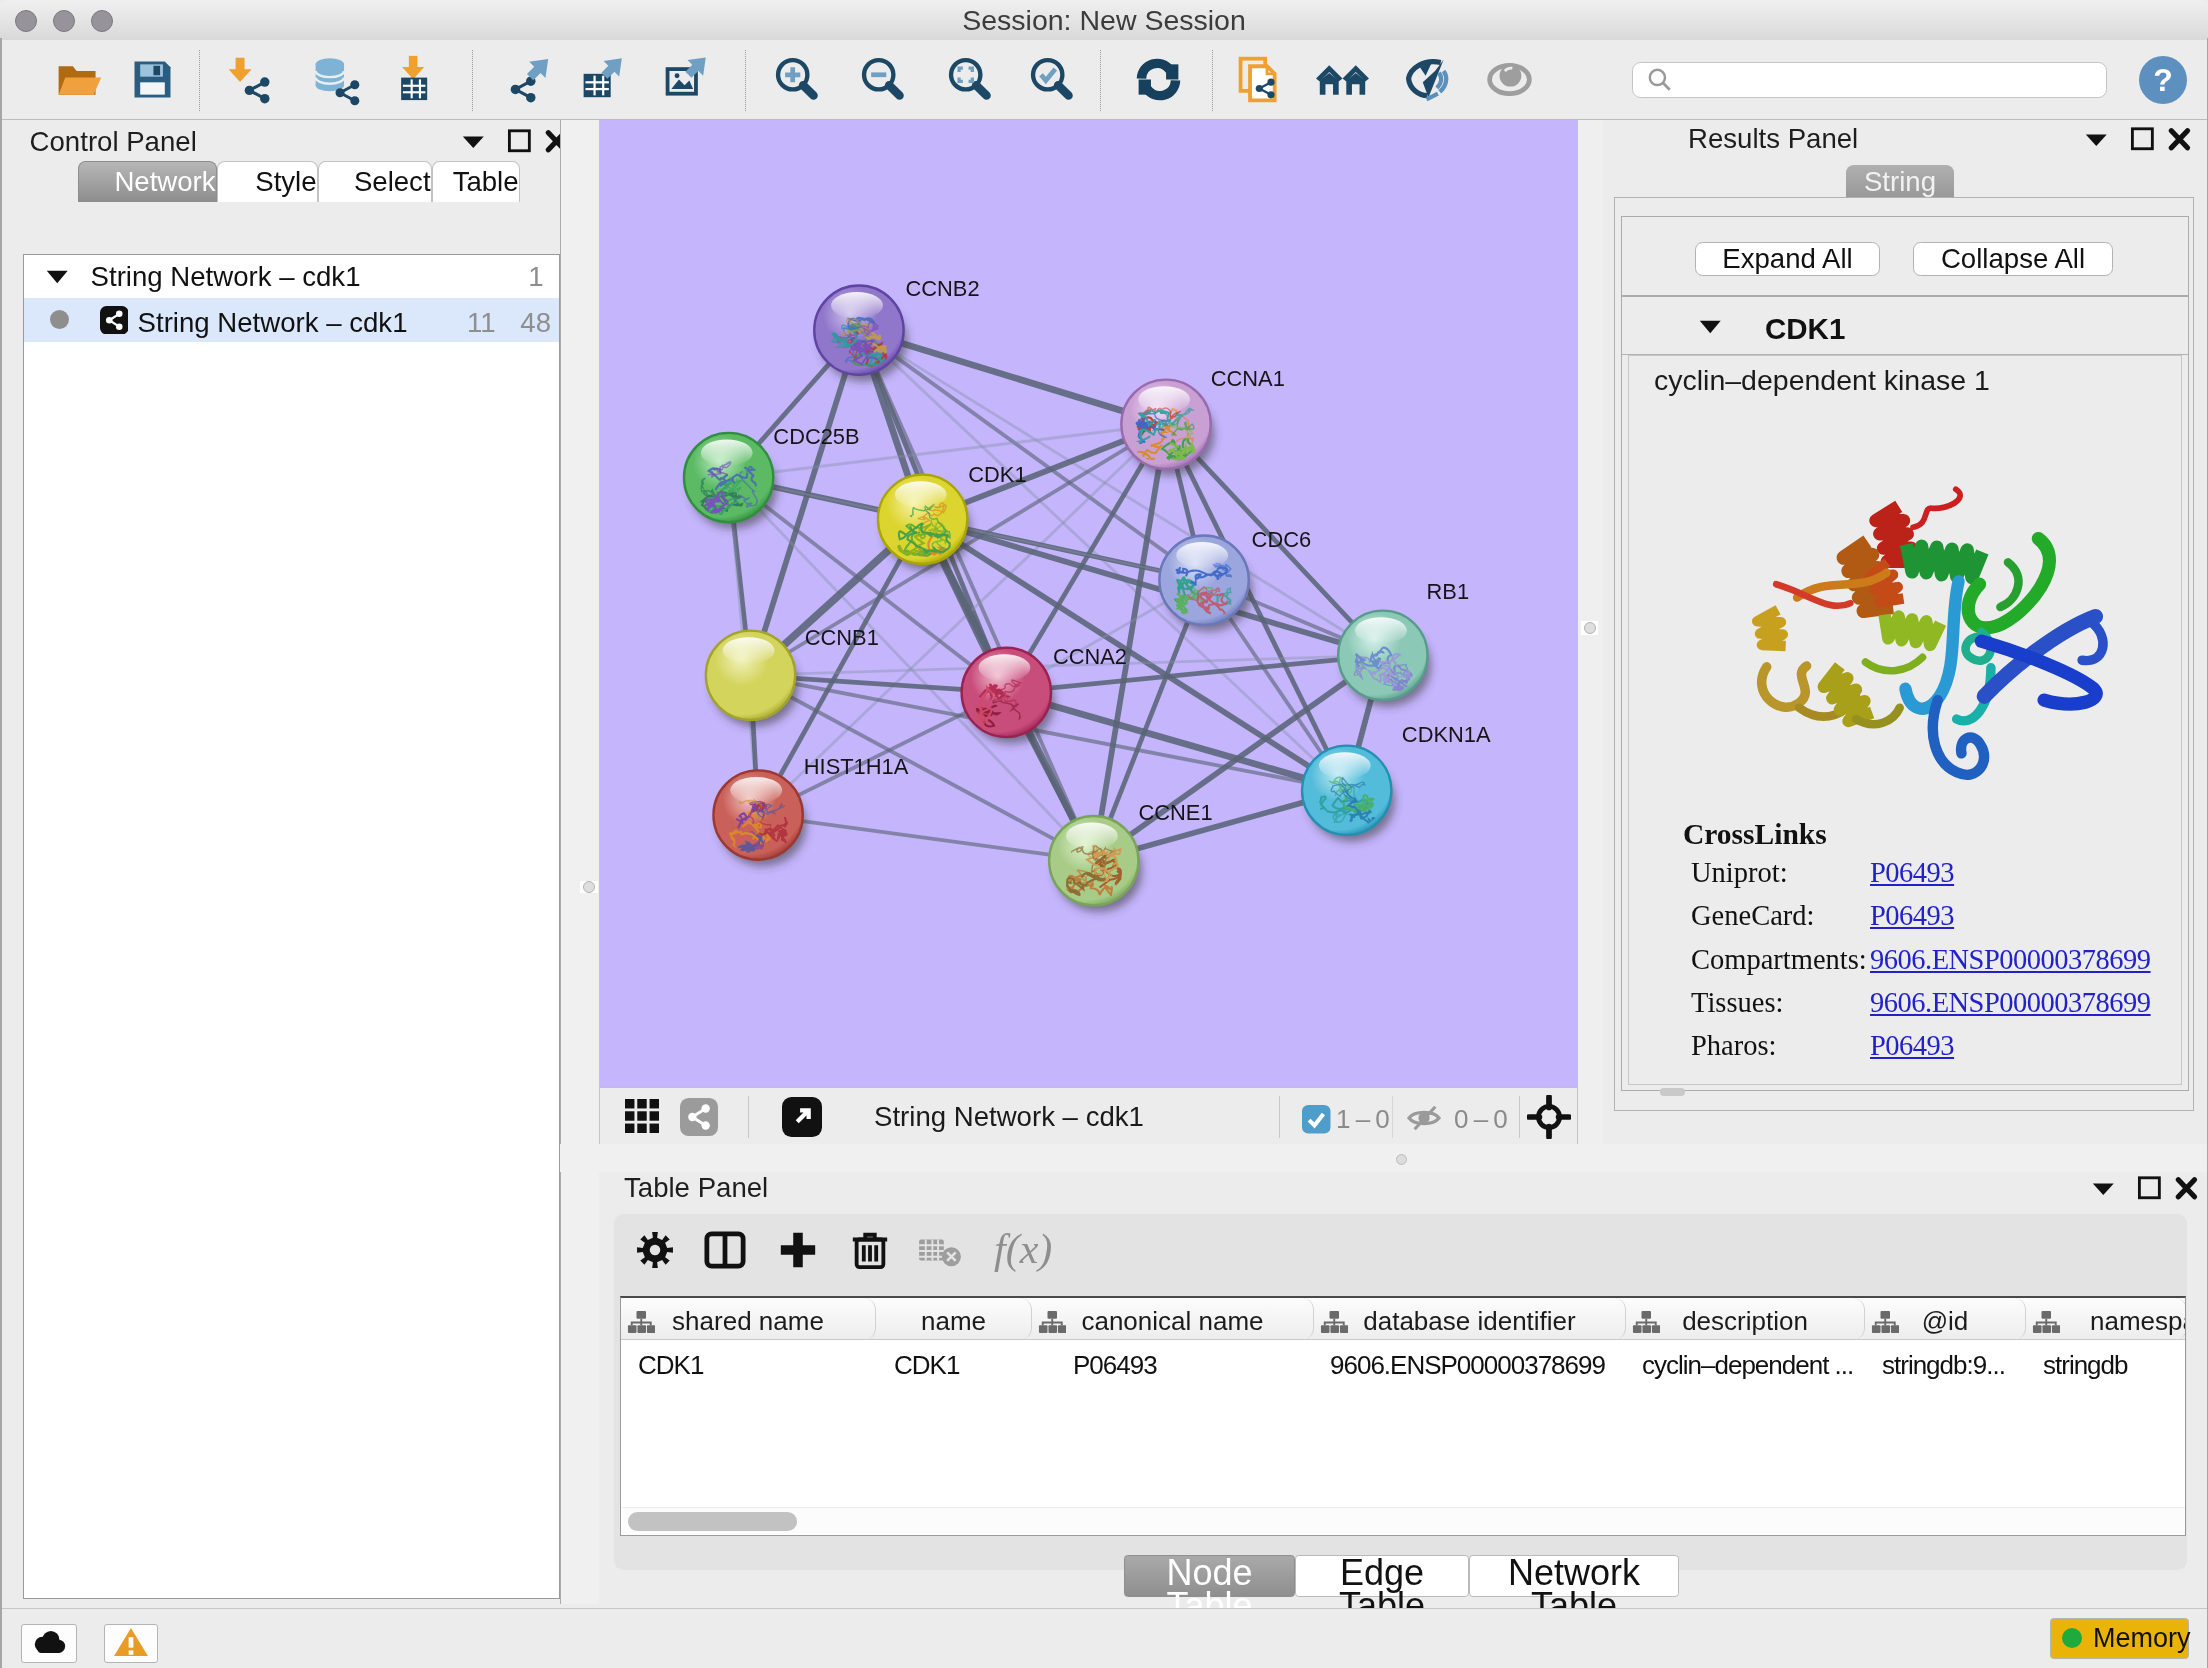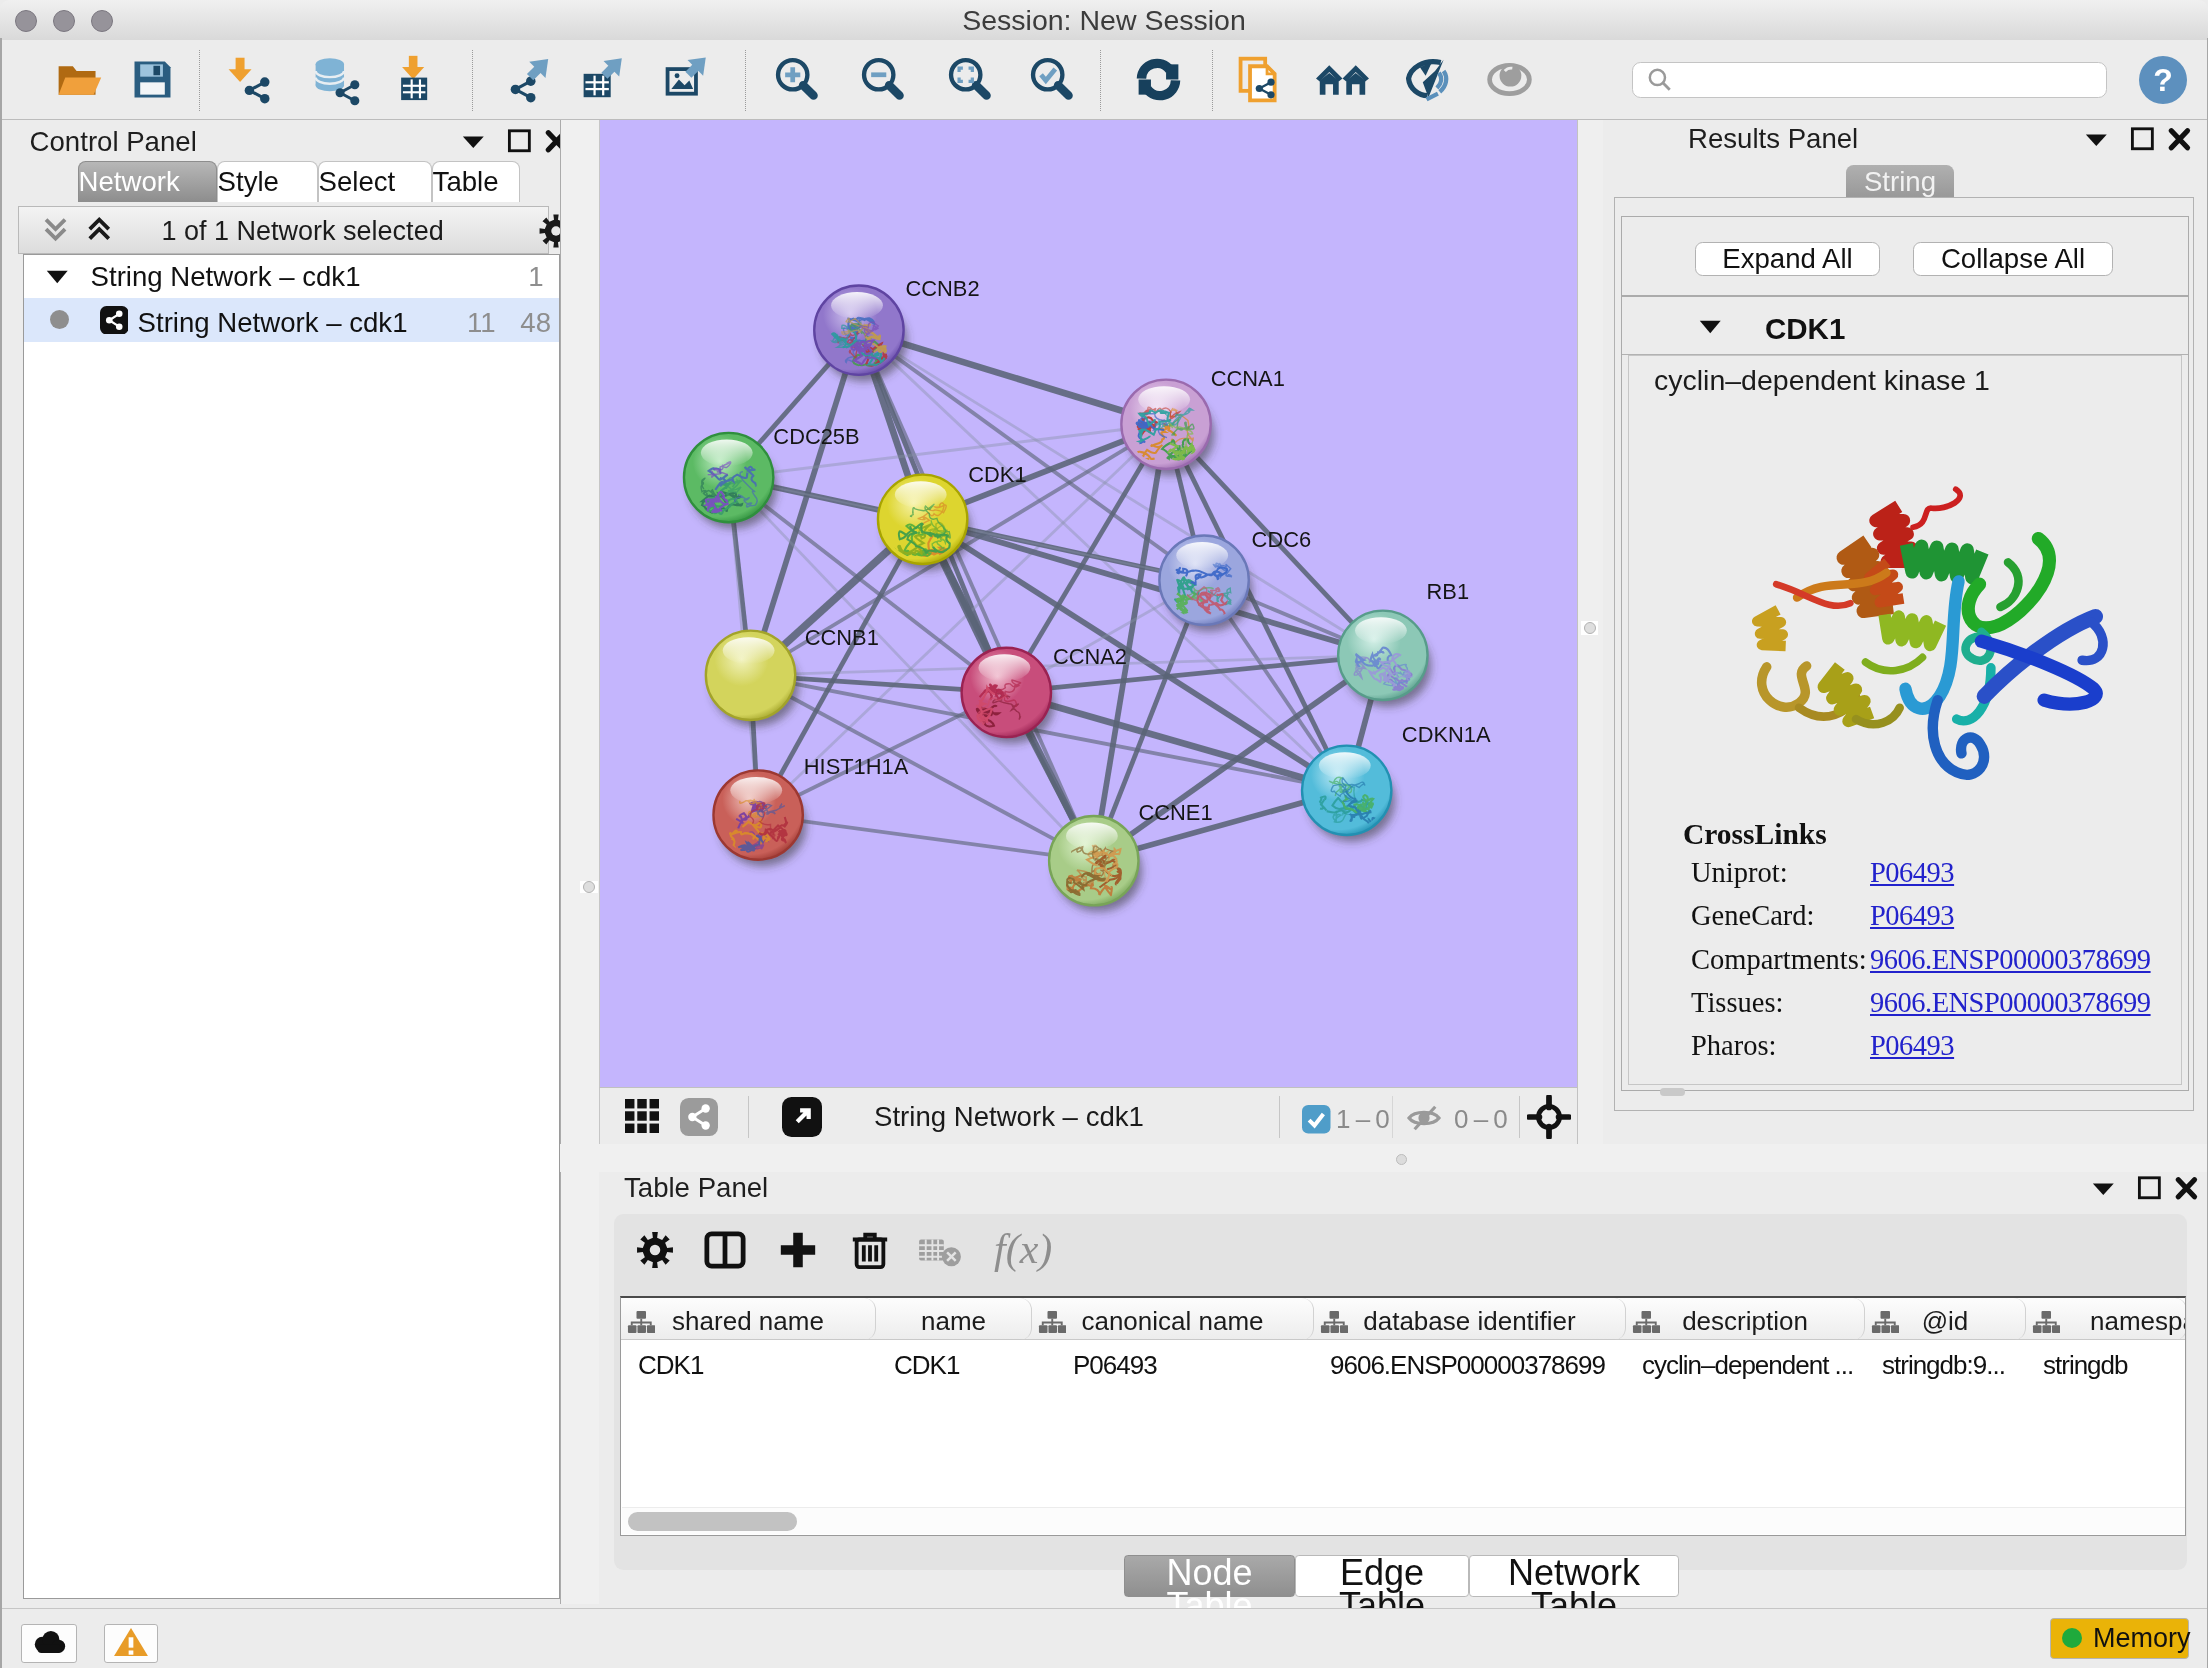--- a/index.html
+++ b/index.html
@@ -5,21 +5,21 @@
 .abs { position:absolute; }
 #titlebar { left:0; top:0; width:2208px; height:41px; background:linear-gradient(#f0f0f0,#d9d9d9); border-bottom:1px solid #a9a9a9; border-radius:9.5px 9.5px 0 0; }
 .tl { position:absolute; top:9.5px; width:22px; height:22px; border-radius:50%; background:#96939a; border:1.9px solid #7b7780; }
 #wtitle { position:absolute; top:3.8px; left:0; width:2208px; text-align:center; font-size:28.5px; color:#3c3c3c; }
 #toolbar { left:0; top:40px; width:2208px; height:80px; background:#ececec; border-bottom:1px solid #bcbcbc; }
 .tbdiv { position:absolute; top:9.5px; height:61px; border-left:1.9px dotted #9a9a9a; }
 #search { position:absolute; left:1632px; top:22px; width:475px; height:36px; background:#fff; border:1.9px solid #c4c4c4; border-radius:8.6px; }
 #help { position:absolute; left:2139px; top:16px; width:48px; height:48px; border-radius:50%; background:#5d90be; color:#fff; font-size:32px; font-weight:bold; text-align:center; line-height:48px; }
 .ptitle { font-size:27.6px; color:#1e1e1e; }
 #cpanel { left:7.6px; top:120px; width:553px; height:1484px; background:#ececec; }
-.tab { position:absolute; top:41px; height:41px; background:#fff; border:1px solid #c3c3c3; border-bottom:none; border-radius:7.6px 7.6px 0 0; font-size:27.6px; color:#111; text-align:left; }
+.tab { position:absolute; top:41px; height:41px; background:#fff; border:1px solid #c3c3c3; border-bottom:none; border-radius:7.6px 7.6px 0 0; font-size:27.6px; color:#111; text-align:right; }
 .tabsel { background:linear-gradient(#b7b7b7,#8d8d8d); color:#fff; border-color:#8d8d8d; }
 #subhdr { position:absolute; left:10.5px; top:86px; width:531px; height:48px; background:linear-gradient(#f3f3f3,#dcdcdc); border:1px solid #b9b9b9; }
 #netlist { position:absolute; left:15px; top:134px; width:537px; height:1345px; background:#fff; border:1.9px solid #9a9a9a; }
 .row1 { position:absolute; left:0; top:0; width:100%; height:43px; }
 .row2 { position:absolute; left:0; top:43px; width:100%; height:44px; background:#dbe7fb; }
 #vdiv1 { left:560px; top:120px; width:39px; height:1484px; background:#f0f0f0; border-left:1px solid #ababab; }
 #netview { left:599px; top:120px; width:979px; height:967px; background:#c4b5fd; border-right:1px solid #c2c2c2; border-left:1px solid #c6c6c6; }
 #nettb { left:599px; top:1087px; width:979px; height:57px; background:#ececec; border-top:1px solid #c0c0c0; border-right:1px solid #c2c2c2; border-left:1px solid #c6c6c6; }
 #vdiv2 { left:1578px; top:120px; width:25px; height:1024px; background:#efefef; }
 #rpanel { left:1603px; top:120px; width:606px; height:1024px; background:#ececec; }
@@ -233,35 +233,20 @@
   <div class="ptitle" style="position:absolute;left:22px;top:5.7px">Control Panel</div>
   <svg width="114" height="28.5" viewBox="0 0 120 30" style="position:absolute;left:452px;top:6.7px">
     <path d="M3 10 L25 10 L14 22 Z" fill="#111"></path>
     <rect x="52" y="4" width="21" height="21" fill="none" stroke="#111" stroke-width="3"></rect>
     <path d="M93 6 L110 24 M110 6 L93 24" stroke="#111" stroke-width="5.5" stroke-linecap="round"></path>
   </svg>
   <div class="tab tabsel" style="left:70px;width:139px;line-height:40px">Network</div>
   <div class="tab" style="left:209px;width:101px;line-height:40px">Style</div>
   <div class="tab" style="left:310px;width:114px;line-height:40px">Select</div>
   <div class="tab" style="left:424px;width:88px;line-height:40px">Table</div>
-  <div id="subhdr">
-    <svg width="86" height="38" viewBox="0 0 90 40" style="position:absolute;left:23px;top:4.8px">
-      <g stroke="#8a8a8a" stroke-width="4" fill="none">
-          <path d="M4 8 L14 18 L24 8 M4 18 L14 28 L24 18"></path>
-        </g>
-      <g stroke="#1a1a1a" stroke-width="4" fill="none">
-          <path d="M50 18 L60 8 L70 18 M50 28 L60 18 L70 28"></path>
-        </g>
-    </svg>
-    <div style="position:absolute;left:19px;top:8.6px;width:100%;text-align:center;font-size:27px;color:#1b1b1b">1 of 1 Network selected</div>
-    <svg width="38" height="38" viewBox="0 0 40 40" style="position:absolute;left:518px;top:4.8px">
-      <path d="M17.2 2.7 L22.8 2.7 L22.1 8.2 L26.9 10.2 L30.2 5.8 L34.2 9.8 L29.8 13.1 L31.8 17.9 L37.3 17.2 L37.3 22.8 L31.8 22.1 L29.8 26.9 L34.2 30.2 L30.2 34.2 L26.9 29.8 L22.1 31.8 L22.8 37.3 L17.2 37.3 L17.9 31.8 L13.1 29.8 L9.8 34.2 L5.8 30.2 L10.2 26.9 L8.2 22.1 L2.7 22.8 L2.7 17.2 L8.2 17.9 L10.2 13.1 L5.8 9.8 L9.8 5.8 L13.1 10.2 L17.9 8.2 Z" fill="#1a1a1a"></path>
-      <circle cx="20" cy="20" r="5" fill="#e8e8e8"></circle>
-    </svg>
-  </div>
   <div id="netlist">
     <div class="row1">
       <svg width="28.5" height="23" viewBox="0 0 30 24" style="position:absolute;left:19px;top:11.4px">
           <path d="M4 5 L26 5 L15 18 Z" fill="#111"></path>
         </svg>
       <div style="position:absolute;left:67px;top:5.7px;font-size:27.6px;color:#111">String Network – cdk1</div>
       <div style="position:absolute;right:15px;top:5.7px;font-size:27.6px;color:#8e8e8e">1</div>
     </div>
     <div class="row2">
       <div style="position:absolute;left:26px;top:12.4px;width:19px;height:19px;border-radius:50%;background:#8e8e8e"></div>

